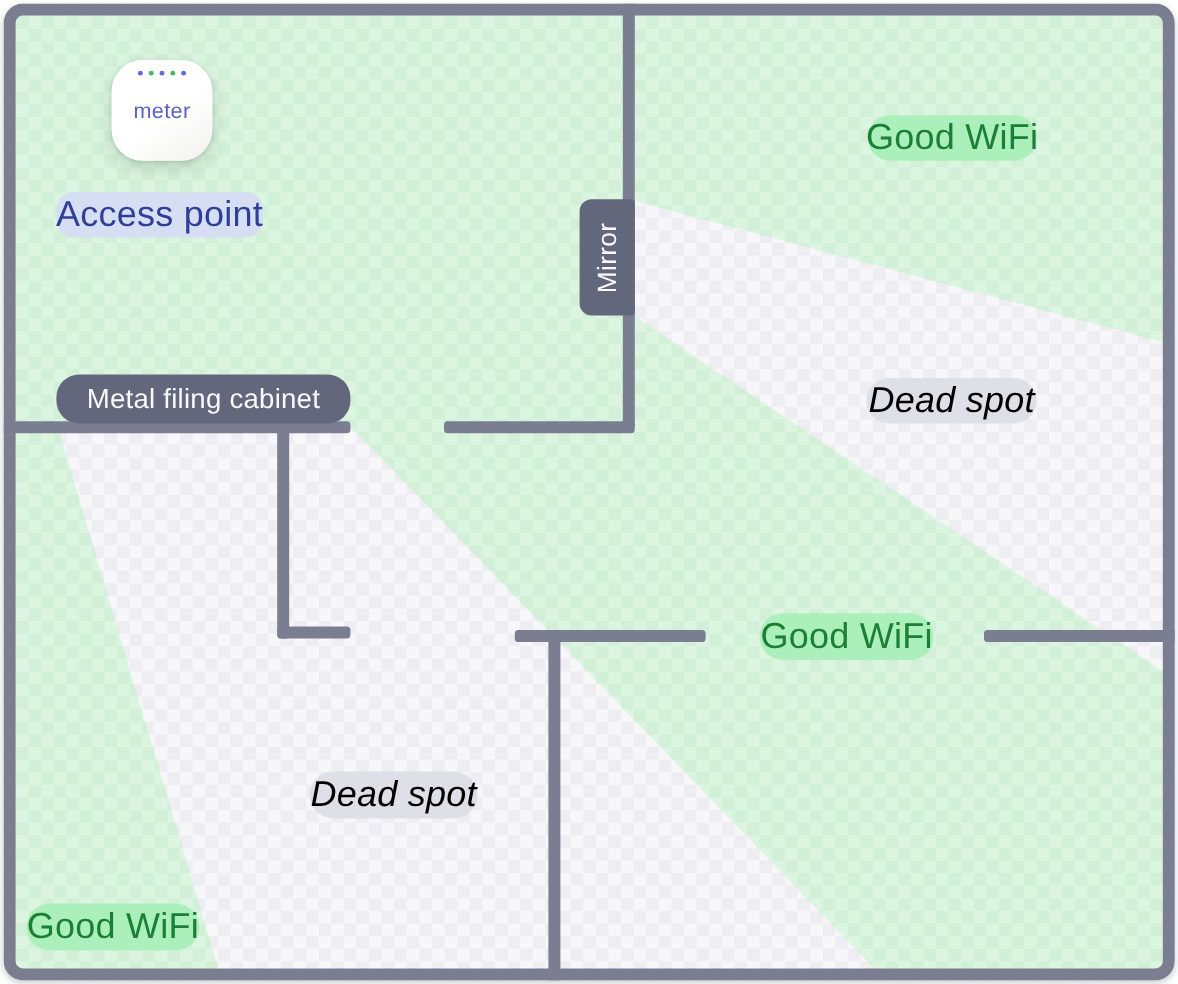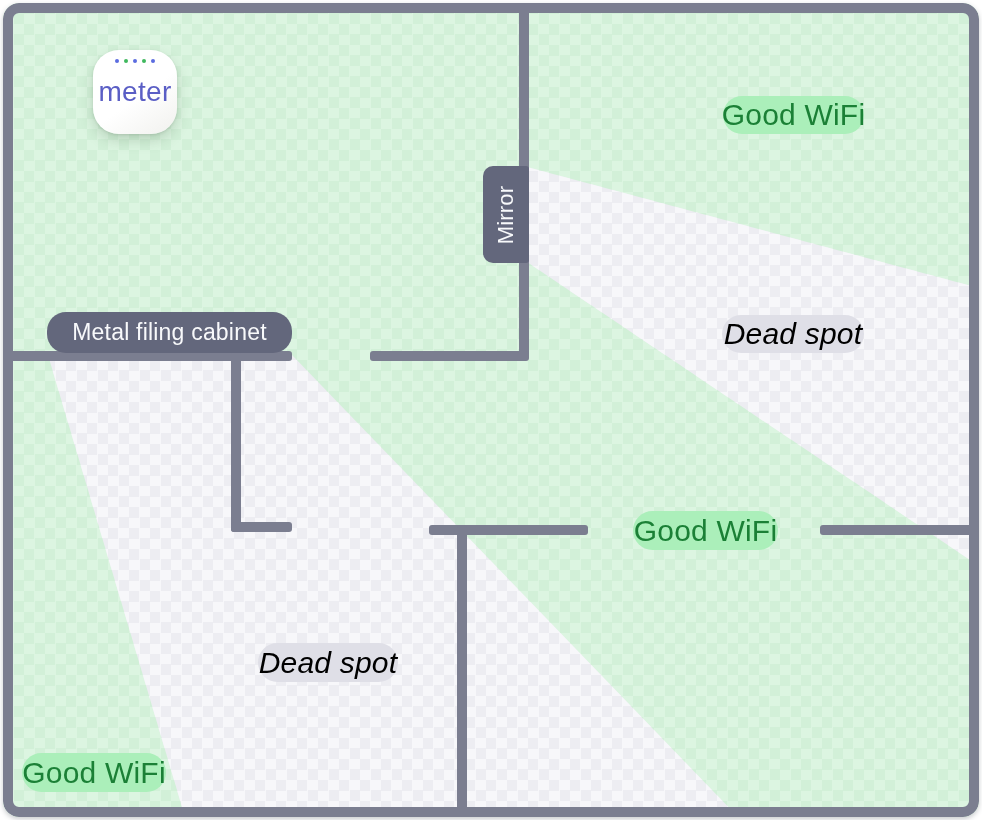--- a/index.html
+++ b/index.html
@@ -58,21 +58,21 @@
   .cabinet-label{left:44px;top:309px;width:245px;height:41px;border-radius:19px;}
   .mirror-label{left:480px;top:163px;width:46px;height:97px;border-radius:10px 3px 3px 10px;}
   .mirror-label .vtext{transform:rotate(-90deg);white-space:nowrap;font-size:22px;}
   .device{
     position:absolute;left:90px;top:47px;width:84px;height:84px;z-index:25;
     background:linear-gradient(145deg,#ffffff 55%,#f1f1ee 100%);
     border-radius:26px;
     box-shadow:0 6px 14px rgba(60,90,60,.22),0 1px 3px rgba(0,0,0,.10);
     display:flex;align-items:center;justify-content:center;
   }
-  .device .logo{color:#5a5ec5;font-size:28px;letter-spacing:.3px;}
+  .device .logo{color:#5a5ec5;font-size:18px;letter-spacing:.3px;}
   .device .leds{
     position:absolute;top:9px;left:0;right:0;display:flex;justify-content:center;gap:5px;
   }
   .device .led{width:4px;height:4px;border-radius:50%;}
 </style>
 </head>
 <body>
 
 <div class="canvas">
   <div class="plan">
@@ -93,20 +93,21 @@
       <div class="leds">
         <span class="led" style="background:#5b6ce0"></span>
         <span class="led" style="background:#3fb85e"></span>
         <span class="led" style="background:#5b6ce0"></span>
         <span class="led" style="background:#3fb85e"></span>
         <span class="led" style="background:#5b6ce0"></span>
       </div>
       <span class="logo">meter</span>
     </div>
 
+    <div class="pill pill-access ap-label">Access point</div>
 
     <div class="obstacle-label cabinet-label">Metal filing cabinet</div>
 
     <div class="obstacle-label mirror-label">
       <span class="vtext">Mirror</span>
     </div>
 
     <div class="pill pill-good gw-tr">Good WiFi</div>
     <div class="pill pill-dead ds-tr">Dead spot</div>
     <div class="pill pill-good gw-mid">Good WiFi</div>

